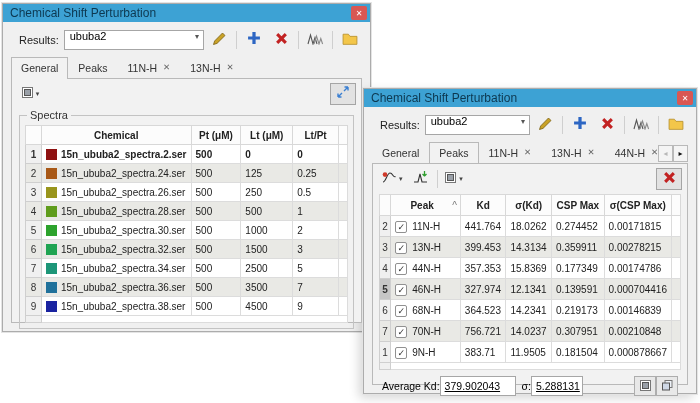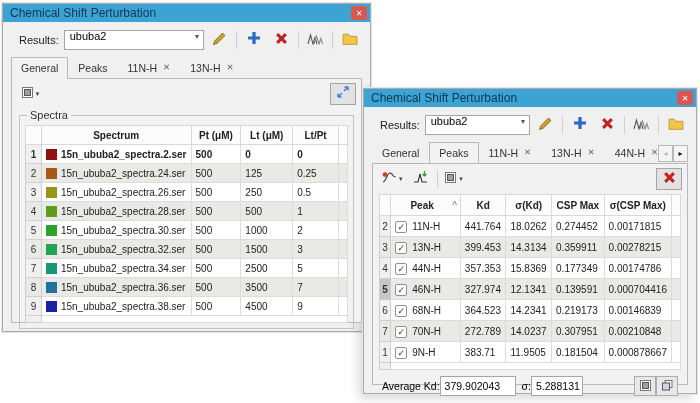--- a/index.html
+++ b/index.html
@@ -46,21 +46,21 @@
   tr.alt td { background:#e9e9e5; }
   td.rownum { background:#f0f0f0; border-color:#cfcfcf; text-align:center; padding:0; color:#333; }
   td.rownum.sel { background:#c6c6c6; font-weight:bold; }
   tr.boldrow td { font-weight:bold; }
   tr.stub td { height:7px; }
   .swatch { display:inline-block; width:11px; height:11px; margin:0 4px -2px 0; }
   .checkbox { display:inline-block; width:12px; height:12px; border:1px solid #919191; background:#fff; border-radius:2px; margin:0 5px -2px 0; font-size:9px; line-height:11px; text-align:center; color:#333; }
   .sort-ind { float:right; color:#777; font-weight:normal; margin-right:2px; }
 
   .footer { display:flex; align-items:center; margin:6px 9px 8px 9px; font-size:10.5px; flex:0 0 auto; }
-  .field { border:1px solid #a6a6a6; background:#fff; height:20px; display:flex; align-items:center; padding:0 4px; font-size:10.5px; }
+  .field { border:1px solid #a6a6a6; background:#fff; height:20px; display:flex; align-items:center; padding:0 4px; font-size:10.5px;text-decoration:underline; }
   .field.avg { width:76px; }
   .field.sig { width:52px; }
   .footer-spacer { flex:1; }
   .small-btn { width:22px; height:20px; border:1px solid #adadad; background:#e8e8e8; display:flex; align-items:center; justify-content:center; }
 </style>
 </head>
 <body>
 
 <div class="window back">
   <div class="titlebar">
@@ -145,21 +145,21 @@
           <col style="width:16px">
             <col style="width:146px">
             <col style="width:50px">
             <col style="width:52px">
             <col style="width:46px">
             <col style="width:8px">
         </colgroup>
         <thead id="back-thead">
             <tr>
               <th></th>
-              <th>Spectrum</th>
+              <th>Chemical</th>
               <th>Pt (μM)</th>
               <th>Lt (μM)</th>
               <th>Lt/Pt</th>
               <th></th>
             </tr>
           </thead>
         <tbody id="back-tbody">
             <tr class="boldrow">
               <td class="rownum">1</td>
               <td><span class="swatch" style="background: rgb(142, 17, 17);"></span><span>15n_ububa2_spectra.2.ser</span></td>
@@ -409,21 +409,21 @@
               <td><span class="checkbox checked">✓</span><span>68N-H</span></td>
               <td>364.523</td>
               <td>14.2341</td>
               <td>0.219173</td>
               <td>0.00146839</td>
               <td></td>
             </tr>
             <tr class="alt">
               <td class="rownum">7</td>
               <td><span class="checkbox checked">✓</span><span>70N-H</span></td>
-              <td>272.789</td>
+              <td>756.721</td>
               <td>14.0237</td>
               <td>0.307951</td>
               <td>0.00210848</td>
               <td></td>
             </tr>
             <tr>
               <td class="rownum">1</td>
               <td><span class="checkbox checked">✓</span><span>9N-H</span></td>
               <td>383.71</td>
               <td>11.9505</td>

